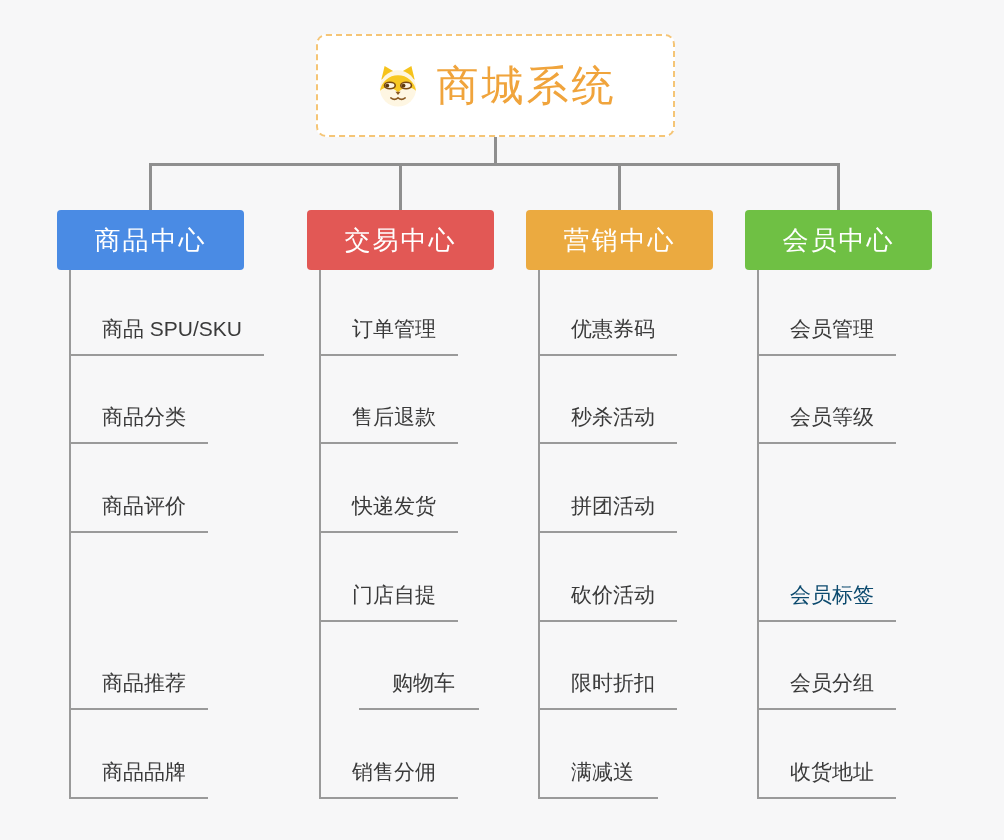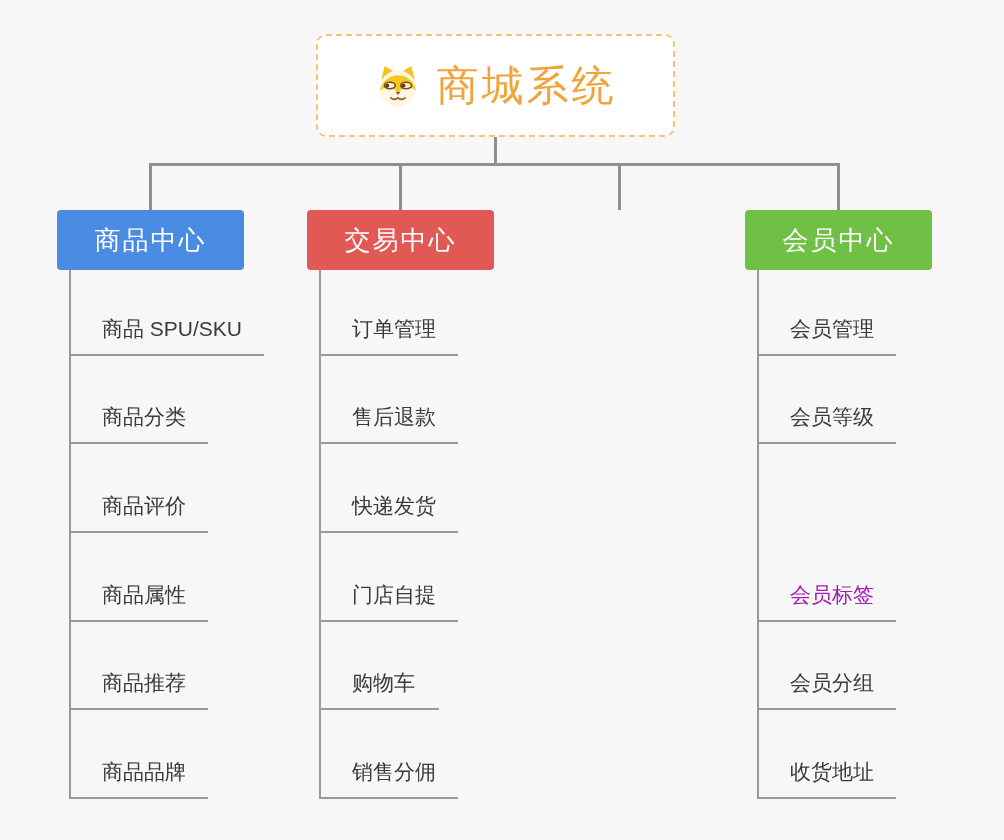--- a/index.html
+++ b/index.html
@@ -95,40 +95,49 @@
   <div class="line drop drop-1" style="background: rgb(143, 143, 143);"></div>
   <div class="line drop drop-2" style="background: rgb(143, 143, 143);"></div>
   <div class="line drop drop-3" style="background: rgb(143, 143, 143);"></div>
 
   <div class="branch branch-0">
     <div class="hdr" style="background: rgb(74, 139, 228);">商品中心</div>
     <div class="spine" style="background: rgb(154, 154, 154);"></div>
     <div class="item r0" style="border-bottom-color: rgb(154, 154, 154); color: rgb(58, 58, 58);">商品 SPU/SKU</div>
     <div class="item r1" style="border-bottom-color: rgb(154, 154, 154); color: rgb(58, 58, 58);">商品分类</div>
     <div class="item r2" style="border-bottom-color: rgb(154, 154, 154); color: rgb(58, 58, 58);">商品评价</div>
-    <div class="item r3" style="border-bottom-color: rgb(154, 154, 154); color: rgb(58, 58, 58);">商品属性</div>
     <div class="item r4" style="border-bottom-color: rgb(154, 154, 154); color: rgb(58, 58, 58);">商品推荐</div>
     <div class="item r5" style="border-bottom-color: rgb(154, 154, 154); color: rgb(58, 58, 58);">商品品牌</div>
   </div>
 
   <div class="branch branch-1">
     <div class="hdr" style="background: rgb(226, 88, 85);">交易中心</div>
     <div class="spine" style="background: rgb(154, 154, 154);"></div>
     <div class="item r0" style="border-bottom-color: rgb(154, 154, 154); color: rgb(58, 58, 58);">订单管理</div>
     <div class="item r2" style="border-bottom-color: rgb(154, 154, 154); color: rgb(58, 58, 58);">快递发货</div>
     <div class="item r1" style="border-bottom-color: rgb(154, 154, 154); color: rgb(58, 58, 58);">售后退款</div>
     <div class="item r3" style="border-bottom-color: rgb(154, 154, 154); color: rgb(58, 58, 58);">门店自提</div>
-    <div class="item r4" style="border-bottom-color: rgb(154, 154, 154); color: rgb(58, 58, 58);">购物车</div>
+    <div class="item r4" style="border-bottom-color: rgb(154, 154, 154); color: rgb(58, 58, 58); margin-left: 40px;">购物车</div>
     <div class="item r5" style="border-bottom-color: rgb(154, 154, 154); color: rgb(58, 58, 58);">销售分佣</div>
   </div>
 
+  <div class="branch branch-2">
+    <div class="hdr" style="background: rgb(235, 170, 64);">营销中心</div>
+    <div class="spine" style="background: rgb(154, 154, 154);"></div>
+    <div class="item r0" style="border-bottom-color: rgb(154, 154, 154); color: rgb(58, 58, 58);">优惠券码</div>
+    <div class="item r1" style="border-bottom-color: rgb(154, 154, 154); color: rgb(58, 58, 58);">秒杀活动</div>
+    <div class="item r2" style="border-bottom-color: rgb(154, 154, 154); color: rgb(58, 58, 58);">拼团活动</div>
+    <div class="item r3" style="border-bottom-color: rgb(154, 154, 154); color: rgb(58, 58, 58);">砍价活动</div>
+    <div class="item r4" style="border-bottom-color: rgb(154, 154, 154); color: rgb(58, 58, 58);">限时折扣</div>
+    <div class="item r5" style="border-bottom-color: rgb(154, 154, 154); color: rgb(58, 58, 58);">满减送</div>
+  </div>
 
   <div class="branch branch-3">
     <div class="hdr" style="background: rgb(111, 192, 68);">会员中心</div>
     <div class="spine" style="background: rgb(154, 154, 154);"></div>
     <div class="item r0" style="border-bottom-color: rgb(154, 154, 154); color: rgb(58, 58, 58);">会员管理</div>
     <div class="item r1" style="border-bottom-color: rgb(154, 154, 154); color: rgb(58, 58, 58);">会员等级</div>
-    <div class="item r3" style="border-bottom-color: rgb(154, 154, 154); color: #a21caf;">会员标签</div>
+    <div class="item r3" style="border-bottom-color: rgb(154, 154, 154); color: #0c4a6e;">会员标签</div>
     <div class="item r4" style="border-bottom-color: rgb(154, 154, 154); color: rgb(58, 58, 58);">会员分组</div>
     <div class="item r5" style="border-bottom-color: rgb(154, 154, 154); color: rgb(58, 58, 58);">收货地址</div>
   </div>
 
 </div>
 
 </body></html>

